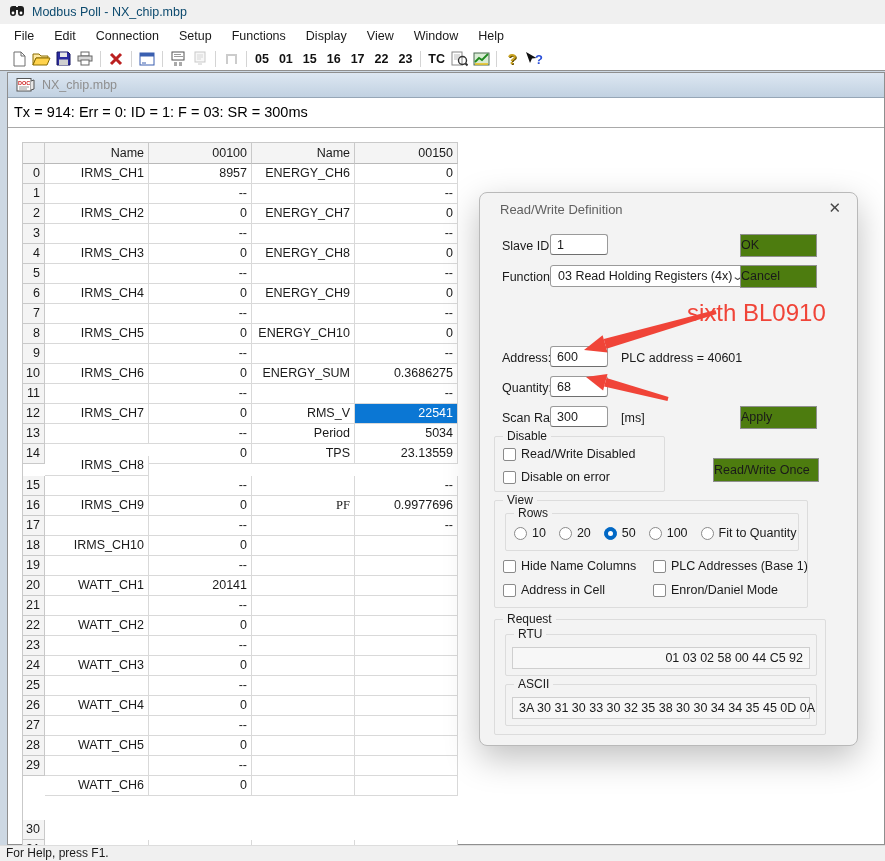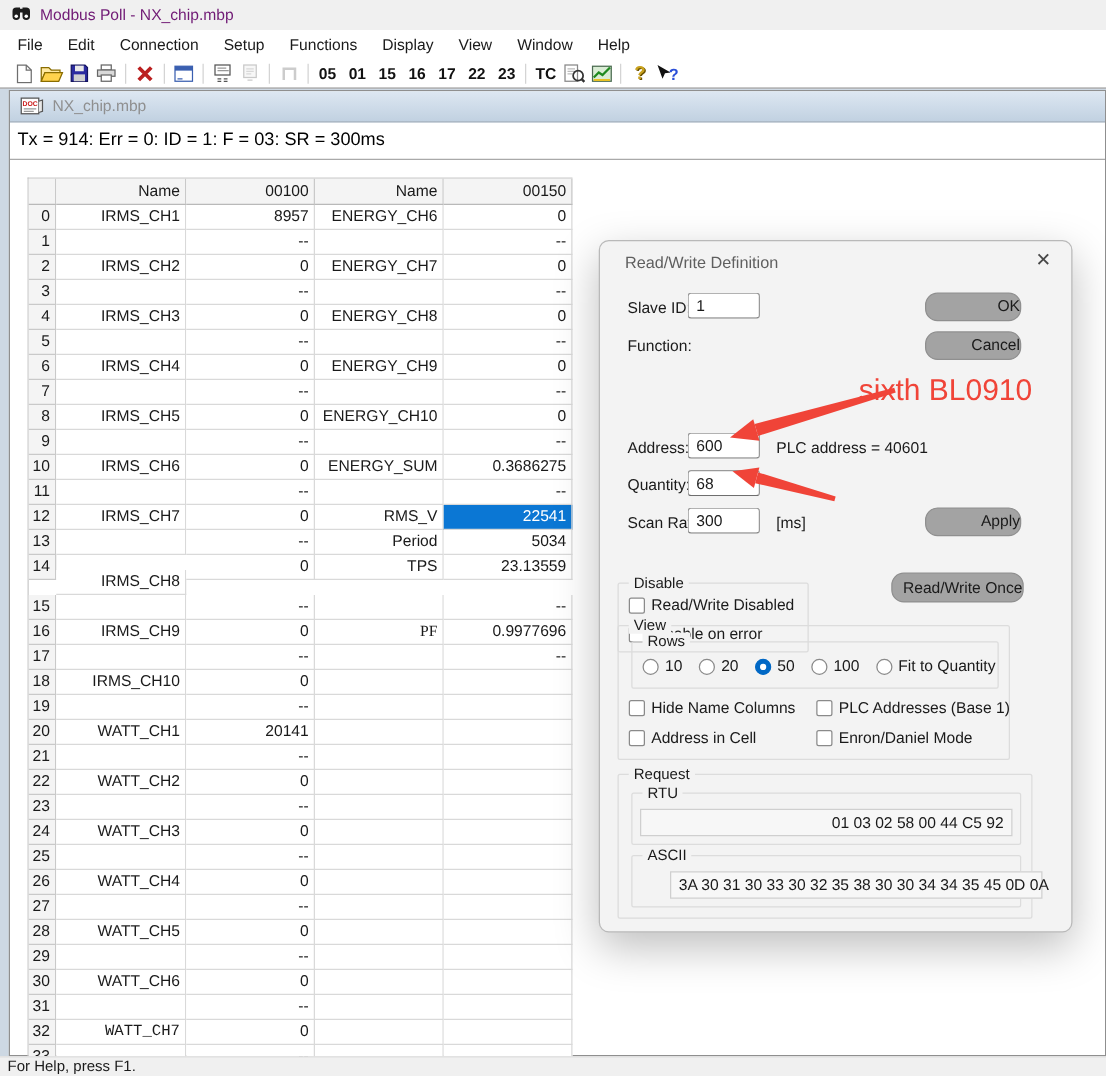--- a/index.html
+++ b/index.html
@@ -2,21 +2,21 @@
 <html><head>
 <meta charset="utf-8">
 <style>
   * { margin:0; padding:0; box-sizing:border-box; }
   html,body { width:885px; height:861px; }
   body { position:relative; overflow:hidden; background:#fff;
          font-family:"Liberation Sans", sans-serif; font-size:12.5px; color:#1a1a1a; }
 
   
   .titlebar { height:24px; background:#f0f0f0; display:flex; align-items:center;
-              gap:7px; padding-left:9px; color:#701a75; }
+              gap:7px; padding-left:9px; color:#0c4a6e; }
   .menubar { height:23px; background:#fff; display:flex; align-items:center; padding-left:4px; }
   .menu-item { padding:3px 10px; }
   .toolbar { height:24px; background:#fff; display:flex; align-items:center;
              padding-left:8px; gap:0; border-bottom:1px solid #8f8f8f; }
   .tbtn { min-width:22px; height:20px; display:flex; align-items:center; justify-content:center; }
   .tsep { width:1px; height:16px; background:#d4d4d4; margin:0 4px; }
   .fn-btn { font-weight:bold; font-size:12.5px; padding:0 4px; color:#111; }
   .tc-btn { font-weight:bold; font-size:12.5px; padding:0 3px; color:#111; }
   .dis { opacity:.45; filter:grayscale(1); }
 
@@ -43,22 +43,22 @@
 
   
   .dialog { position:absolute; left:479px; top:192px; width:379px; height:554px;
             background:#f3f3f3; border:1px solid #b9b9b9; border-radius:8px;
             box-shadow:0 12px 34px rgba(0,0,0,.25); z-index:10; }
   .dlg-title { position:absolute; left:20px; top:9px; color:#5f5f5f; font-size:13px; }
   .dlg-close { position:absolute; right:16px; top:6px; font-size:15px; color:#484848; }
   .dlabel { position:absolute; white-space:nowrap; }
   .tin { position:absolute; background:#fff; border:1px solid #9a9a9a; border-bottom-color:#6e6e6e;
          border-radius:3px; padding:2px 6px; height:21px; line-height:16px; }
-  .btn { position:absolute; background:#a3a3a3; border:1px solid #8f8f8f; border-radius:10px;
-         text-align:right; height:23px; line-height:21px; }
+  .btn { position:absolute; background:#4d7c0f; border:1px solid #8f8f8f; border-radius:0;
+         text-align:left; height:23px; line-height:21px; }
   .sel-box { position:absolute; background:#fff; border:1px solid #9a9a9a; border-radius:3px;
              height:22px; padding:0 7px; display:flex; justify-content:space-between;
              align-items:center; }
   .chev { color:#444; font-size:11px; transform:scaleX(1.4); }
   .grp { position:absolute; border:1px solid #dcdcdc; border-radius:2px; }
   .grp-legend { position:absolute; top:-8px; left:8px; background:#f3f3f3; padding:0 4px;
                 font-size:12px; white-space:nowrap; }
   .ritem { display:flex; align-items:center; gap:5px; white-space:nowrap; }
   .radio { width:13px; height:13px; border-radius:50%; border:1px solid #8a8a8a;
            background:#fff; flex:0 0 auto; position:relative; }
@@ -428,21 +428,21 @@
           <div class="gc" style="width: 103px;"></div>
         </div>
         <div class="grid-row">
           <div class="gc gnum" style="width: 22px;">29</div>
           <div class="gc" style="width: 104px;"></div>
           <div class="gc" style="width: 103px;">--</div>
           <div class="gc" style="width: 103px;"></div>
           <div class="gc" style="width: 103px;"></div>
         </div>
         <div class="grid-row">
-          <div class="gc gnum" style="width: 22px;">30</div>
+          <div class="gc gnum" style="width: 22px; margin-top: 44px;">30</div>
           <div class="gc" style="width: 104px;">WATT_CH6</div>
           <div class="gc" style="width: 103px;">0</div>
           <div class="gc" style="width: 103px;"></div>
           <div class="gc" style="width: 103px;"></div>
         </div>
         <div class="grid-row">
           <div class="gc gnum" style="width: 22px;">31</div>
           <div class="gc" style="width: 104px;"></div>
           <div class="gc" style="width: 103px;">--</div>
           <div class="gc" style="width: 103px;"></div>
@@ -468,36 +468,40 @@
 
 <div class="dialog">
   <div class="dlg-title">Read/Write Definition</div>
   <div class="dlg-close">✕</div>
 
   <span class="dlabel" style="left:22px;top:46px;">Slave ID:</span>
   <div class="tin" style="left:70px;top:41px;width:58px;">1</div>
   <div class="btn" style="left:260px;top:41px;width:77px;">OK</div>
 
   <span class="dlabel" style="left:22px;top:77px;">Function:</span>
+  <div class="sel-box" style="left:70px;top:72px;width:200px;">
+    <span>03 Read Holding Registers (4x)</span>
+    <span class="chev">⌄</span>
+  </div>
   <div class="btn" style="left:260px;top:72px;width:77px;">Cancel</div>
 
 
   <span class="dlabel" style="left:22px;top:158px;">Address:</span>
   <div class="tin" style="left:70px;top:153px;width:58px;">600</div>
   <span class="dlabel" style="left:141px;top:158px;">PLC address = 40601</span>
 
   <span class="dlabel" style="left:22px;top:188px;">Quantity:</span>
   <div class="tin" style="left:70px;top:183px;width:58px;">68</div>
 
   <span class="dlabel" style="left:22px;top:218px;">Scan Rate:</span>
   <div class="tin" style="left:70px;top:213px;width:58px;">300</div>
   <span class="dlabel" style="left:141px;top:218px;">[ms]</span>
   <div class="btn" style="left:260px;top:213px;width:77px;">Apply</div>
 
-  <div class="grp" style="left:14px;top:243px;width:153px;height:56px;margin-top:30px;">
+  <div class="grp" style="left:14px;top:243px;width:171px;height:56px;">
     <span class="grp-legend">Disable</span>
     <div id="disable-checks" style="display:flex;flex-direction:column;gap:9px;padding:10px 0 0 8px;">
         <label class="ritem">
           <span class="chk"></span>
           <span>Read/Write Disabled</span>
         </label>
         <label class="ritem">
           <span class="chk"></span>
           <span>Disable on error</span>
         </label>
@@ -553,21 +557,21 @@
   </div>
 
   <div class="grp" style="left:14px;top:426px;width:332px;height:116px;">
     <span class="grp-legend">Request</span>
     <div class="grp" style="left:10px;top:14px;width:312px;height:42px;text-align:right;">
       <span class="grp-legend">RTU</span>
       <div class="reqfield" style="left:6px;top:12px;width:298px;">01 03 02 58 00 44 C5 92</div>
     </div>
     <div class="grp" style="left:10px;top:64px;width:312px;height:42px;">
       <span class="grp-legend">ASCII</span>
-      <div class="reqfield" style="left:6px;top:12px;width:298px;margin-left:24px;">3A 30 31 30 33 30 32 35 38 30 30 34 34 35 45 0D 0A</div>
+      <div class="reqfield" style="left:6px;top:12px;width:298px;">3A 30 31 30 33 30 32 35 38 30 30 34 34 35 45 0D 0A</div>
     </div>
   </div>
 </div>
 
 <div class="annot">sixth BL0910</div>
 <svg class="arrows">
   <polygon points="715.4,310.1 716.6,313.9 606.5,348.7 603.7,339.1" fill="#f04438"></polygon>
   <polygon points="584,350 602.6,335.3 607.6,352.5" fill="#f04438"></polygon>
   <polygon points="668.5,397.1 667.5,400.9 604.1,386.5 606.5,377.9" fill="#f04438"></polygon>
   <polygon points="586,377 607.5,374.0 603.1,390.4" fill="#f04438"></polygon>

